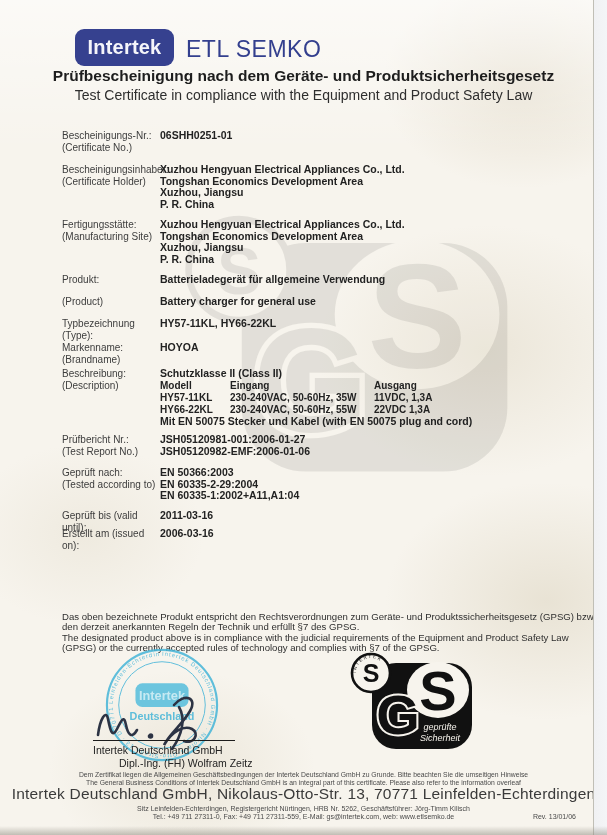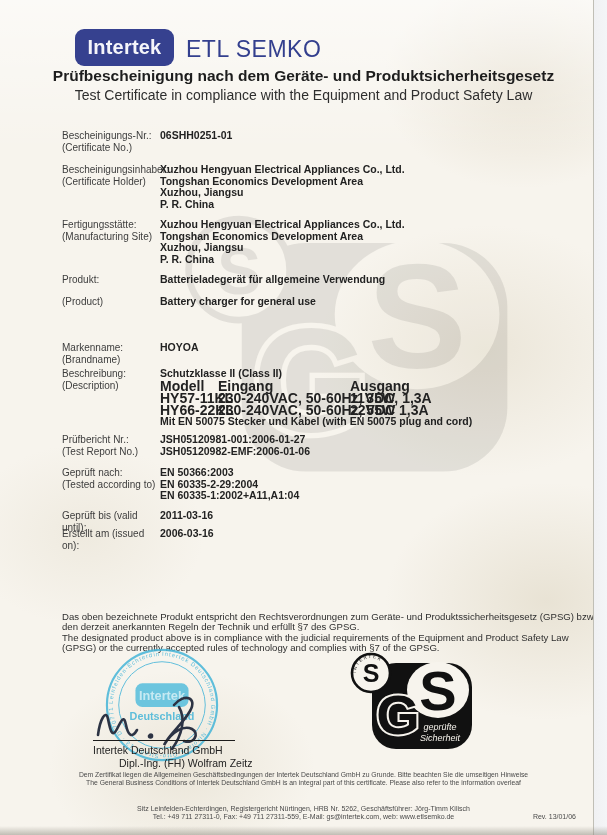--- a/index.html
+++ b/index.html
@@ -33,22 +33,22 @@
   .title-en{position:absolute;left:0;top:87px;width:607px;text-align:center;
     font-size:14px;color:#2e2e2e;}
 
   
   .row{position:absolute;left:62px;width:520px;display:flex;}
   .lbl{width:98px;flex:0 0 98px;font-size:10px;line-height:11.5px;color:#3d3d3d;}
   .lbl span{display:block;}
   .val{flex:1;font-size:10.5px;font-weight:700;line-height:11.5px;color:#222;}
   .val div{white-space:nowrap;}
 
-  .desc-grid{display:grid;grid-template-columns:58px 132px auto;column-gap:0;
-    font-size:14px;font-weight:700;line-height:12px;white-space:nowrap;}
+  .desc-grid{display:grid;grid-template-columns:58px 132px auto;column-gap:12px;
+    font-size:10px;font-weight:700;line-height:12px;white-space:nowrap;}
 
   .statement{position:absolute;left:62px;top:612px;width:538px;font-size:9.6px;line-height:10.4px;color:#2f2f2f;}
   .statement p{margin:0;}
 
   
   .stamp{position:absolute;left:103px;top:646px;width:118px;height:118px;opacity:.85;}
   .sig{position:absolute;left:86px;top:683px;width:150px;height:68px;}
   .sig-line{position:absolute;left:93px;top:740px;width:142px;border-top:1.6px solid #1c1c1c;}
   .sig-name1{position:absolute;left:93px;top:744px;font-size:10.5px;color:#232323;}
   .sig-name2{position:absolute;left:93px;top:757px;font-size:10.5px;color:#232323;padding-left:26px;}
@@ -126,20 +126,26 @@
     <div class="val">Batterieladegerät für allgemeine Verwendung</div>
   </div>
 
   <div class="row" style="top:296px">
     <div class="lbl">
       <span>(Product)</span>
     </div>
     <div class="val">Battery charger for general use</div>
   </div>
 
+  <div class="row" style="top:318px">
+    <div class="lbl">
+      <span>Typbezeichnung (Type):</span>
+    </div>
+    <div class="val">HY57-11KL, HY66-22KL</div>
+  </div>
 
   <div class="row" style="top:342px">
     <div class="lbl">
       <span>Markenname:</span>
       <span>(Brandname)</span>
     </div>
     <div class="val">HOYOA</div>
   </div>
 
   <div class="row" style="top:368px">
@@ -244,19 +250,20 @@
     <text x="92" y="91" font-size="9" font-style="italic" text-anchor="middle" fill="#f7f4ed" font-family="Liberation Sans, sans-serif">Sicherheit</text>
     <circle cx="23" cy="23" r="19" fill="#f7f4ed" stroke="#111" stroke-width="2.6"></circle>
     <text font-size="4.5" fill="#111" letter-spacing="1.5" font-family="Liberation Sans, sans-serif">
       <textPath href="#sArc">INTERTEK</textPath>
     </text>
     <text x="23" y="32" font-size="25" font-weight="bold" text-anchor="middle" fill="#111" font-family="Liberation Sans, sans-serif">S</text>
   </svg>
 
   <div class="terms" style="top:771px">Dem Zertifikat liegen die Allgemeinen Geschäftsbedingungen der Intertek Deutschland GmbH zu Grunde. Bitte beachten Sie die umseitigen Hinweise</div>
   <div class="terms" style="top:779px">The General Business Conditions of Intertek Deutschland GmbH is an integral part of this certificate. Please also refer to the information overleaf</div>
+  <div class="addr">Intertek Deutschland GmbH, Nikolaus-Otto-Str. 13, 70771 Leinfelden-Echterdingen</div>
   <div class="small-center" style="top:805px">Sitz Leinfelden-Echterdingen, Registergericht Nürtingen, HRB Nr. 5262, Geschäftsführer: Jörg-Timm Kilisch</div>
   <div class="small-center" style="top:813px">Tel.: +49 711 27311-0, Fax: +49 711 27311-559, E-Mail: gs@intertek.com, web: www.etlsemko.de</div>
   <div class="rev">Rev. 13/01/06</div>
 
   <div class="edge-right"></div>
   <div class="edge-bottom"></div>
 </div>
 
 </body></html>

